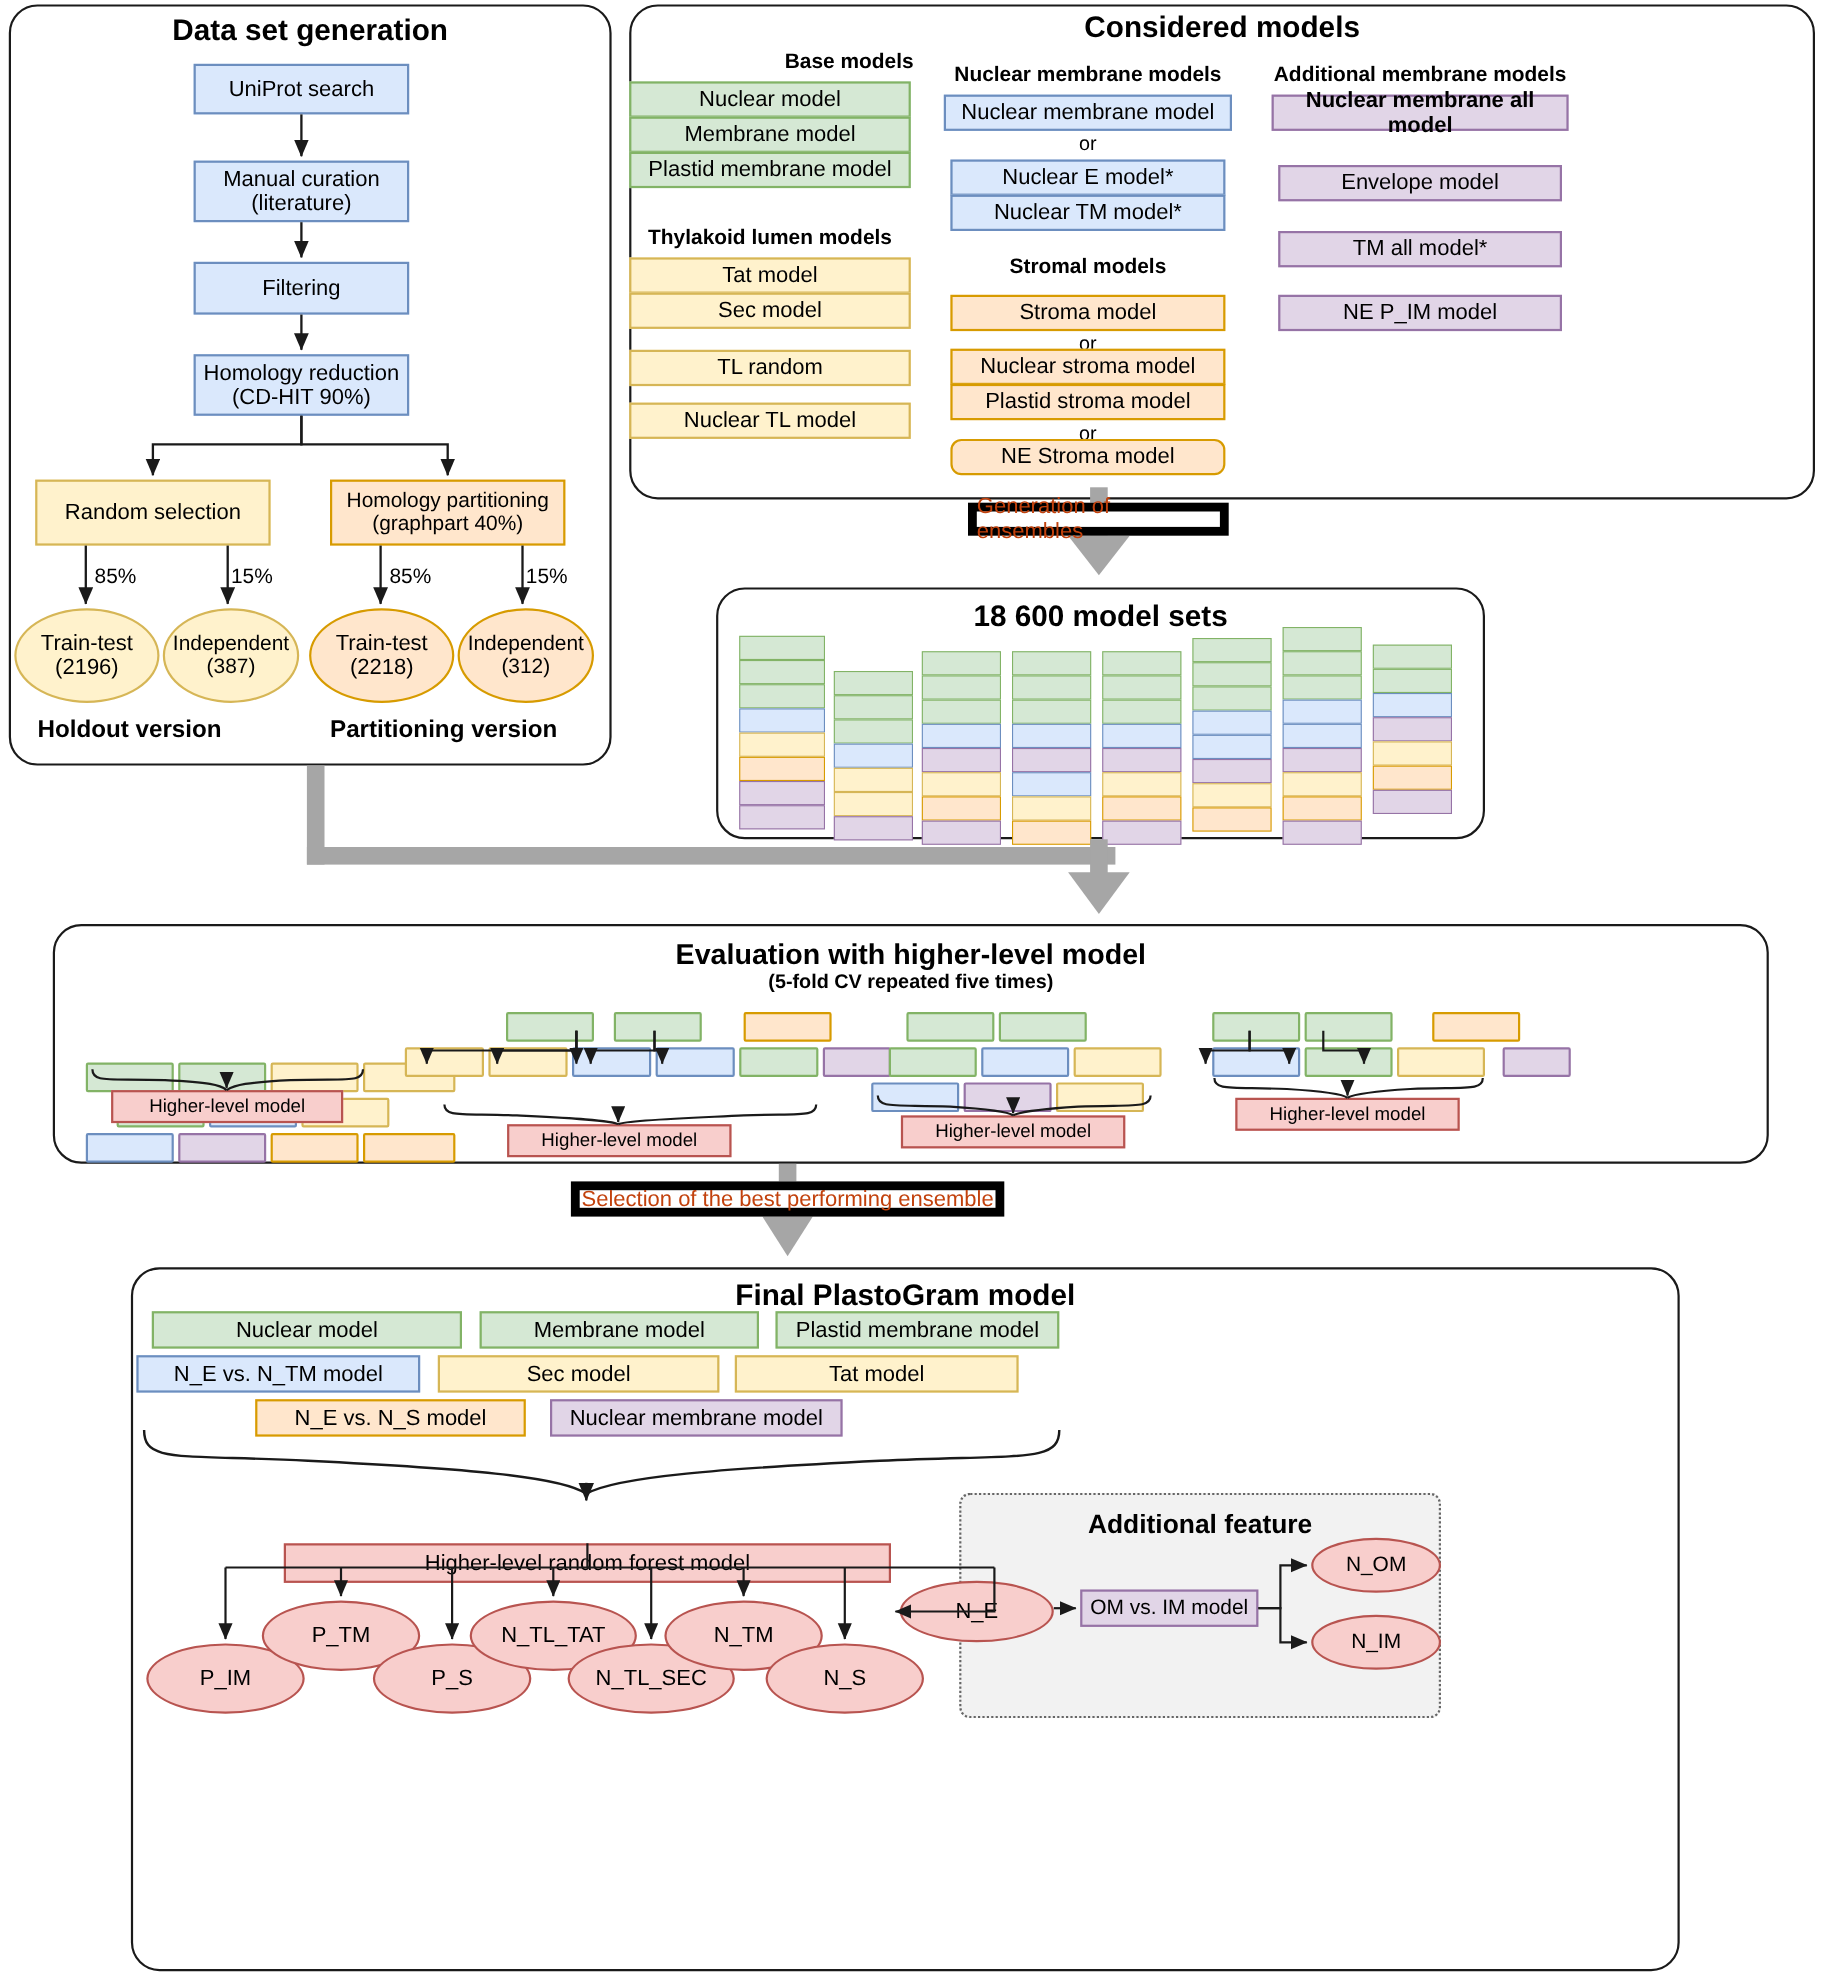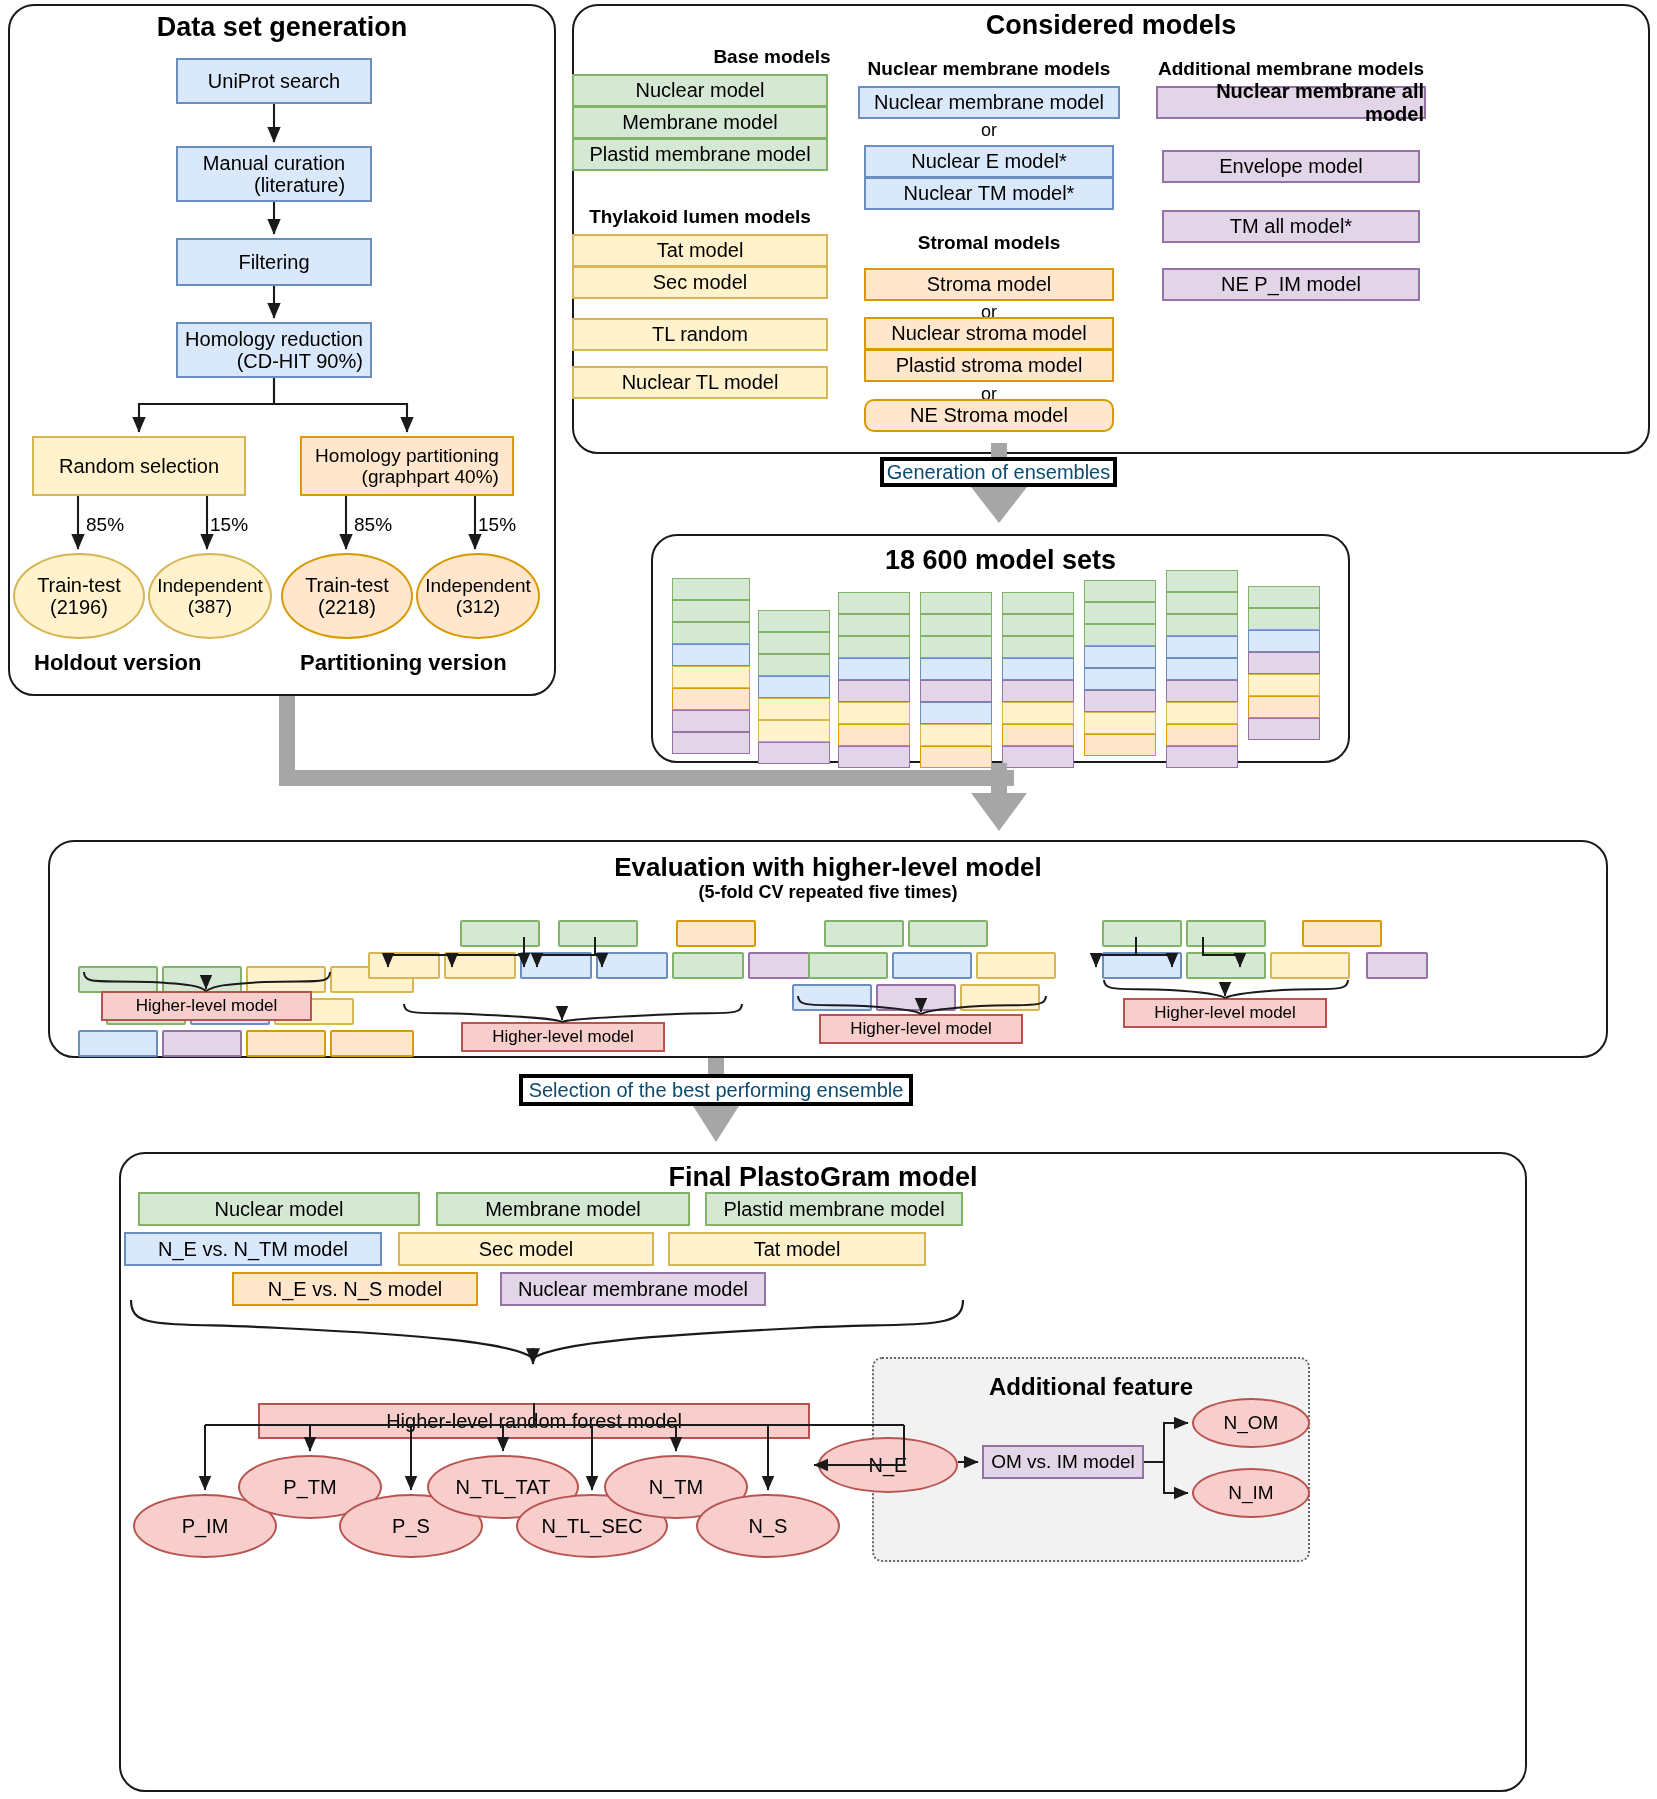--- a/index.html
+++ b/index.html
@@ -4,36 +4,36 @@
 <style>
   html,body{margin:0;padding:0;background:#fff;}
   body{font-family:"Liberation Sans",sans-serif;}
   #page{position:relative;width:1657px;height:1799px;background:#fff;overflow:hidden;}
 
   .panel{position:absolute;border:2px solid #1a1a1a;border-radius:26px;background:#fff;box-sizing:border-box;}
   .ptitle{position:absolute;font-weight:bold;text-align:center;color:#000;white-space:nowrap;}
   .sectitle{position:absolute;font-weight:bold;text-align:center;color:#000;white-space:nowrap;font-size:19px;}
 
   .box{position:absolute;box-sizing:border-box;display:flex;align-items:center;justify-content:center;
-       text-align:right;font-size:20px;color:#000;line-height:1.12;border-width:2px;border-style:solid;}
+       text-align:center;font-size:20px;color:#000;line-height:1.12;border-width:2px;border-style:solid;}
   .green {background:#d5e8d4;border-color:#82b366;}
   .blue  {background:#dae8fc;border-color:#6c8ebf;}
   .yellow{background:#fff2cc;border-color:#d6b656;}
   .orange{background:#ffe6cc;border-color:#d79b00;}
   .purple{background:#e1d5e7;border-color:#9673a6;}
   .red   {background:#f8cecc;border-color:#b85450;}
 
   .ell{position:absolute;box-sizing:border-box;border-radius:50%;display:flex;align-items:center;
        justify-content:center;text-align:center;font-size:20px;line-height:1.12;border-width:2px;border-style:solid;}
 
   .orlbl{position:absolute;font-size:18px;text-align:center;color:#000;}
   .pct{position:absolute;font-size:19px;color:#000;}
   .vlabel{position:absolute;font-weight:bold;font-size:22px;color:#000;white-space:nowrap;}
-  .stepbox{position:absolute;box-sizing:border-box;background:#fff;border:4px solid #000000;
-           display:flex;align-items:center;justify-content:center;font-size:20px;color:#0c4a6e;z-index:6;}
+  .stepbox{position:absolute;box-sizing:border-box;background:#fff;border:8px solid #000000;
+           display:flex;align-items:center;justify-content:center;font-size:20px;color:#c2410c;z-index:6;}
 
   .mini{position:absolute;box-sizing:border-box;border-width:2px;border-style:solid;border-radius:2px;}
   .layer{position:absolute;box-sizing:border-box;border-width:1.6px;border-style:solid;}
 
   .hlm{position:absolute;box-sizing:border-box;background:#f8cecc;border:2px solid #b85450;
        display:flex;align-items:center;justify-content:center;font-size:17px;color:#000;}
 
   svg.ov{position:absolute;left:0;top:0;width:1657px;height:1799px;pointer-events:none;}
   .addfeat{position:absolute;box-sizing:border-box;background:#f2f2f2;border:2px dotted #666;border-radius:10px;}
 </style>

